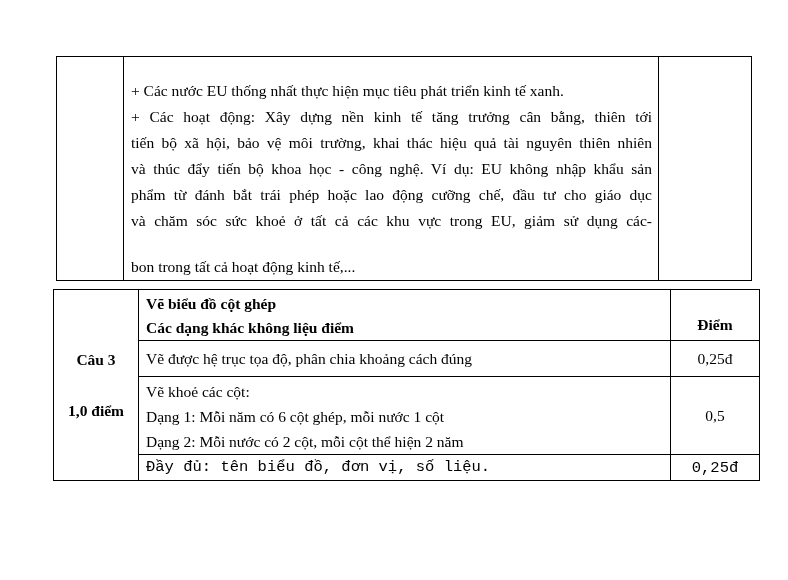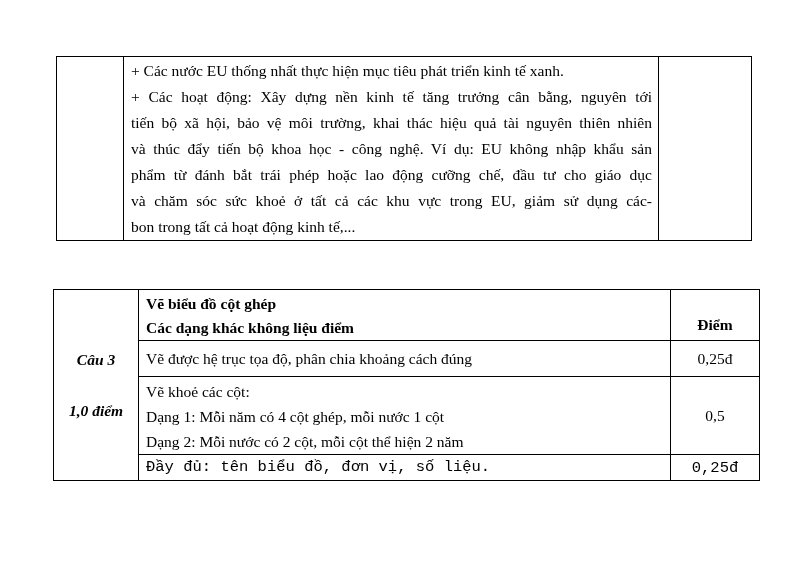--- a/index.html
+++ b/index.html
@@ -43,21 +43,21 @@
   .answer-table .col-center { width: 521px; }
   .answer-table .col-right  { width: 92px;  }
   .answer-table .content-cell { padding: 1px 6px 0 7px; }
   .ans-line {
     line-height: 26px;
     white-space: nowrap;
     overflow: hidden;
     text-align: justify;
     text-align-last: justify;
   }
-  .ans-line.plain { text-align: center; text-align-last: left; }
+  .ans-line.plain { text-align: center; text-align-last: left; margin-top: 20px; }
 
   
   .rubric-table {
     left: 53px;
     top: 289px;
     width: 690px;
     height: 190px;
   }
   .rubric-table .col-q    { width: 84px;  }
   .rubric-table .col-crit { width: 518px; margin-top: 36px; }
@@ -65,21 +65,21 @@
   .rubric-table tr.r1 { height: 51px; }
   .rubric-table tr.r2 { height: 36px; }
   .rubric-table tr.r3 { height: 78px; }
   .rubric-table tr.r4 { height: 25px; font-family: Liberation Mono, monospace; }
 
   .q-cell {
     text-align: center;
     vertical-align: middle !important;
     font-weight: bold;
   }
-  .q-cell .q-line { line-height: 24px; font-style: italic; }
+  .q-cell .q-line { line-height: 24px; }
   .q-cell .q-gap  { height: 27px; }
 
   .crit-cell { padding: 2px 6px 0 7px !important; }
   .crit-line {
     line-height: 25px;
     white-space: nowrap;
     overflow: hidden;
     text-align: left;
   }
   .head .crit-line { font-weight: bold; line-height: 24px; }
@@ -100,21 +100,21 @@
 <body>
 
 <div class="page">
 
   <table class="doc-table answer-table">
     <tbody>
         <tr>
       <td class="col-left"></td>
       <td class="col-center content-cell">
         <div class="ans-line plain">+ Các nước EU thống nhất thực hiện mục tiêu phát triển kinh tế xanh.</div>
-        <div class="ans-line">+ Các hoạt động: Xây dựng nền kinh tế tăng trưởng cân bằng, nguyên tới</div>
+        <div class="ans-line">+ Các hoạt động: Xây dựng nền kinh tế tăng trưởng cân bằng, thiên tới</div>
         <div class="ans-line">tiến bộ xã hội, bảo vệ môi trường, khai thác hiệu quả tài nguyên thiên nhiên</div>
         <div class="ans-line">và thúc đẩy tiến bộ khoa học - công nghệ. Ví dụ: EU không nhập khẩu sản</div>
         <div class="ans-line">phẩm từ đánh bắt trái phép hoặc lao động cưỡng chế, đầu tư cho giáo dục</div>
         <div class="ans-line">và chăm sóc sức khoẻ ở tất cả các khu vực trong EU, giảm sử dụng các-</div>
         <div class="ans-line plain">bon trong tất cả hoạt động kinh tế,...</div>
       </td>
       <td class="col-right"></td>
     </tr>
   </tbody>
     </table>
@@ -135,21 +135,21 @@
     </tr>
     <tr class="r2">
       <td class="crit-cell v-mid">
         <div class="crit-line">Vẽ được hệ trục tọa độ, phân chia khoảng cách đúng</div>
       </td>
       <td class="pts-cell">0,25đ</td>
     </tr>
     <tr class="r3">
       <td class="crit-cell">
         <div class="crit-line">Vẽ khoẻ các cột:</div>
-        <div class="crit-line">Dạng 1: Mỗi năm có 4 cột ghép, mỗi nước 1 cột</div>
+        <div class="crit-line">Dạng 1: Mỗi năm có 6 cột ghép, mỗi nước 1 cột</div>
         <div class="crit-line">Dạng 2: Mỗi nước có 2 cột, mỗi cột thể hiện 2 năm</div>
       </td>
       <td class="pts-cell">0,5</td>
     </tr>
     <tr class="r4">
       <td class="crit-cell v-mid">
         <div class="crit-line">Đầy đủ: tên biểu đồ, đơn vị, số liệu.</div>
       </td>
       <td class="pts-cell">0,25đ</td>
     </tr>

